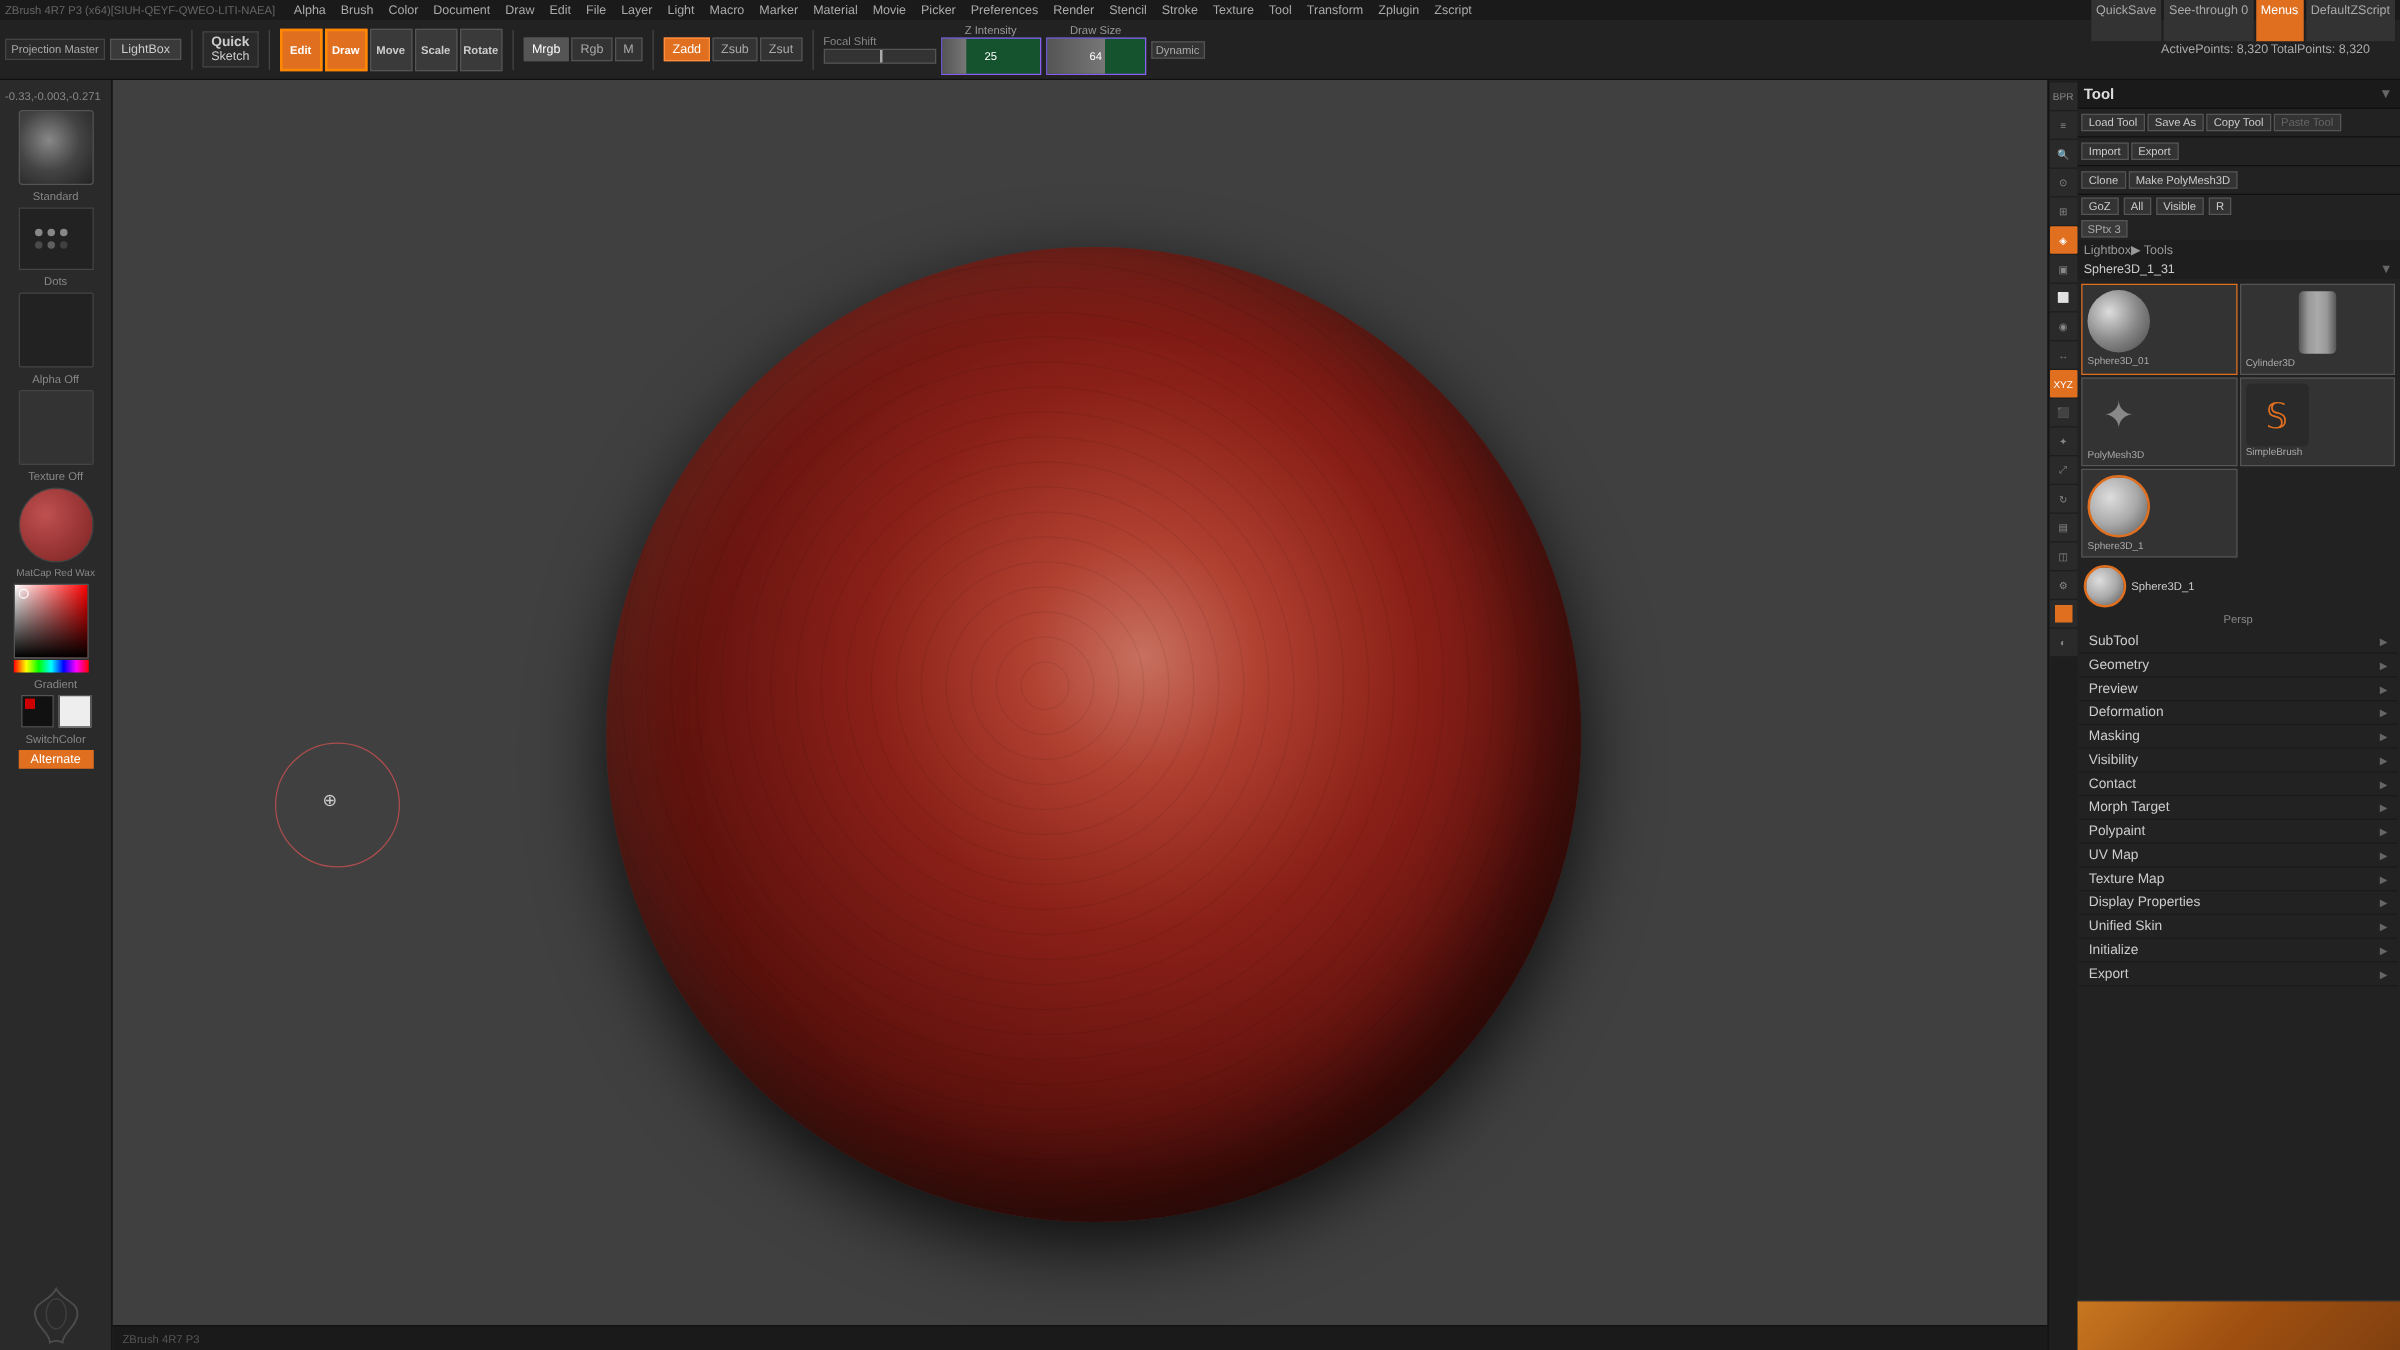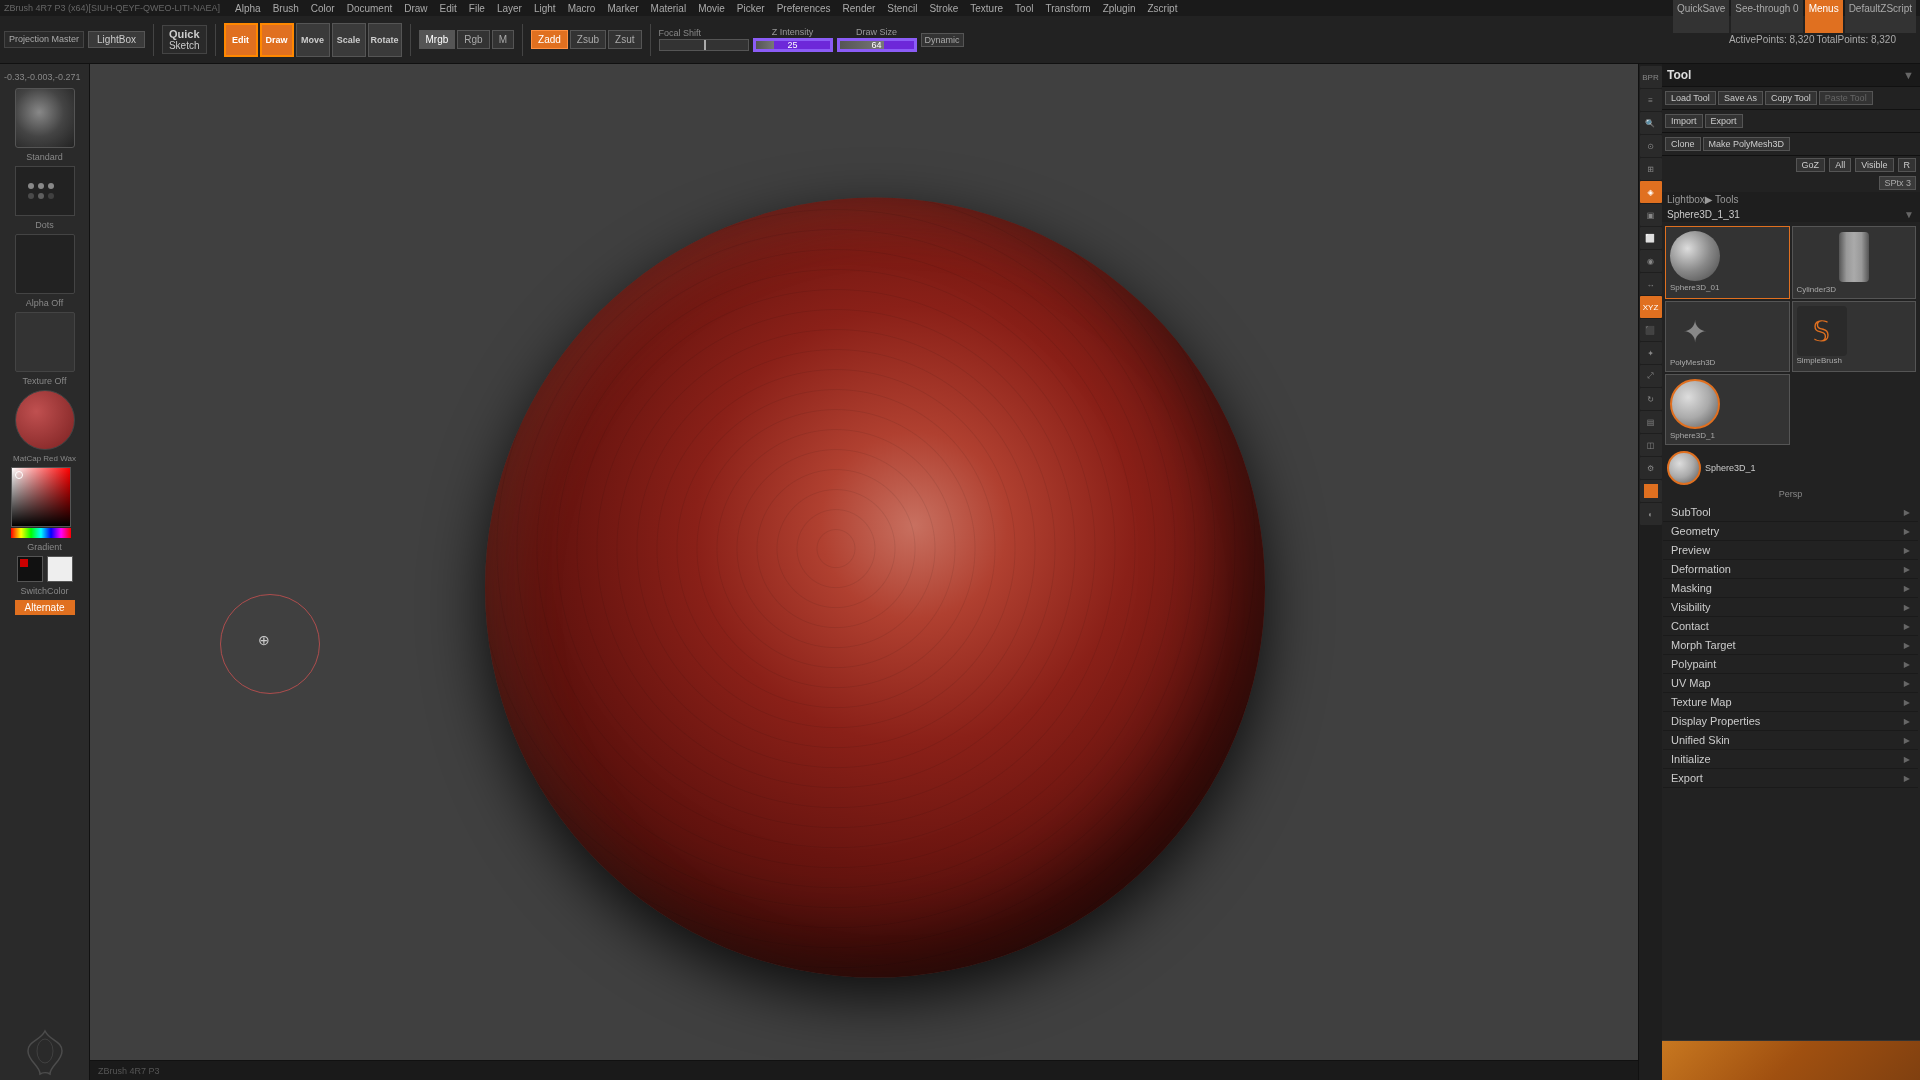--- a/index.html
+++ b/index.html
@@ -395,21 +395,20 @@
       white-space: nowrap;
     }
 
     .sptx-row {
       display: flex;
       align-items: center;
       gap: 4px;
       padding: 2px 4px;
       font-size: 10px;
       color: #aaa;
-      justify-content: flex-end;
     }
 
     .sptx-label {
       background: #3a3a3a;
       border: 1px solid #555;
       padding: 1px 4px;
       font-size: 9px;
     }
 
     .lightbox-row {
@@ -536,23 +535,23 @@
       display: flex;
       flex-direction: column;
       align-items: center;
       gap: 1px;
     }
     .param-label {
       font-size: 9px;
       color: #999;
     }
     .param-bar {
-      width: 80px; height: 14px;
-      background: #6d28d9;
-      border: 3px solid #8b5cf6;
+      width: 80px; height: 30px;
+      background: #14532d;
+      border: 1px solid #8b5cf6;
       position: relative;
       cursor: pointer;
     }
     .param-fill {
       height: 100%;
       background: linear-gradient(to right, #555, #777);
     }
     .param-val {
       position: absolute;
       top: 0; left: 0; right: 0; bottom: 0;

